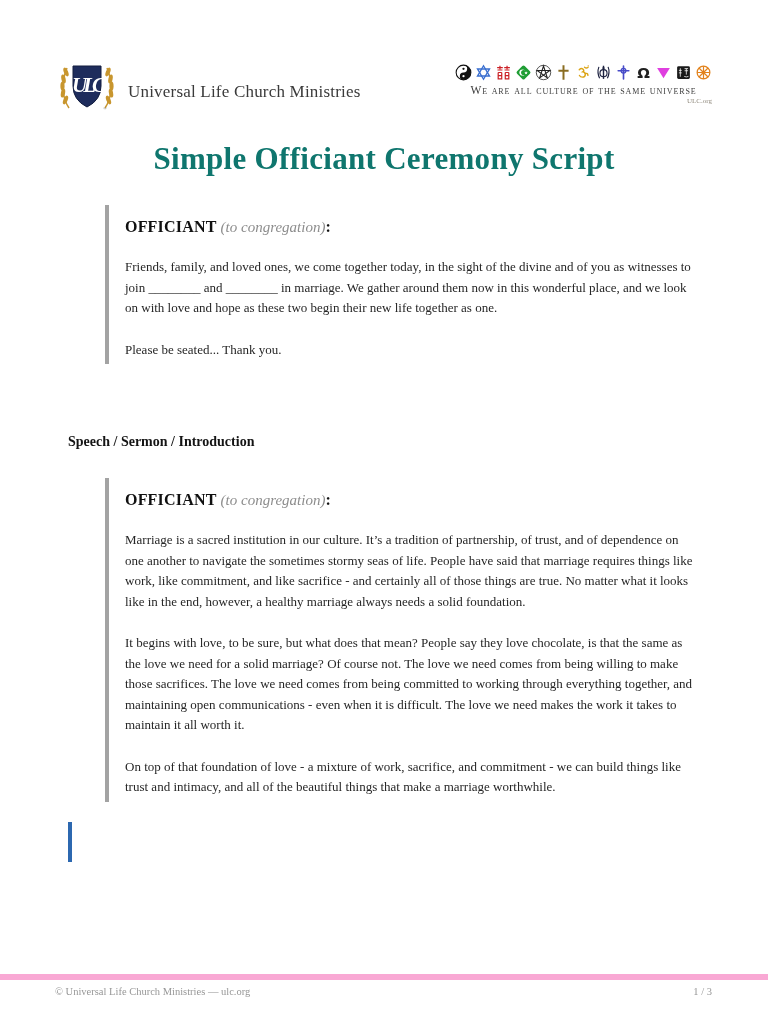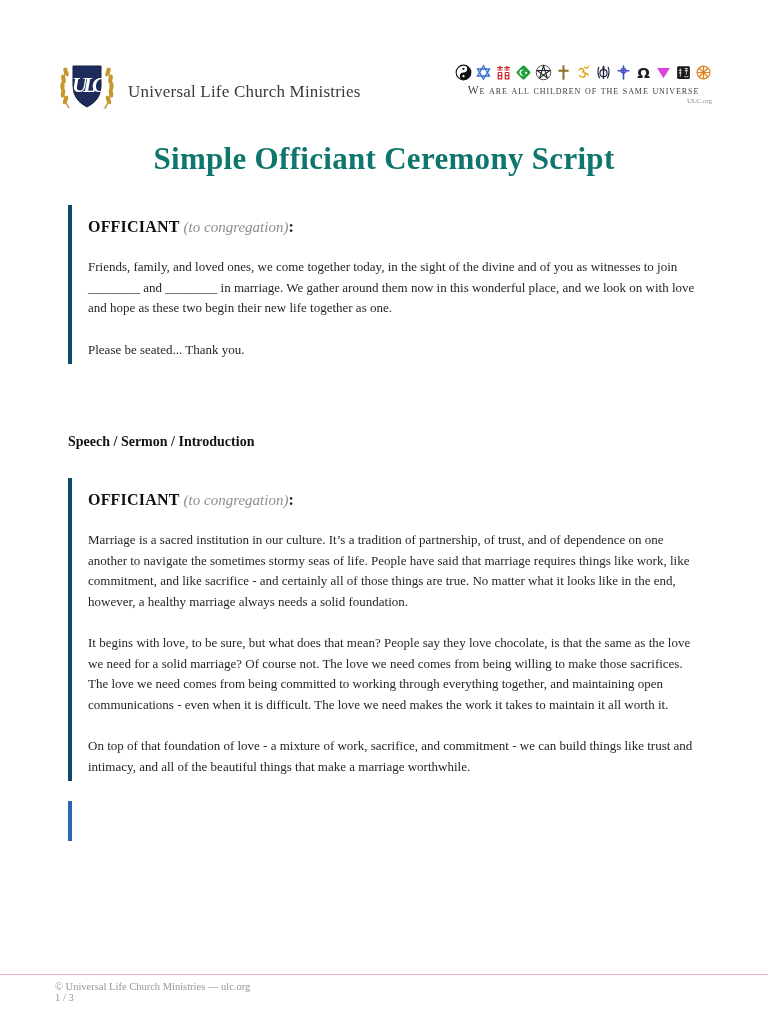--- a/index.html
+++ b/index.html
@@ -16,31 +16,31 @@
   .symbol svg{width:17px;height:17px;display:block;}
   .motto{font-variant:small-caps;font-size:11.5px;letter-spacing:.9px;color:#3d3d3d;margin-top:3px;white-space:nowrap;}
   .motto-site{align-self:flex-end;font-size:7px;color:#8f897c;margin-top:1px;}
   
   .title{margin:25px 0 0;text-align:center;font-size:31px;font-weight:bold;
          color:#0f766e;letter-spacing:.3px;}
   
   .main{padding:0 68px;}
   .section-heading{margin:48px 0 0;font-size:14px;font-weight:bold;color:#141414;}
   .sec2 .section-heading{margin-top:70px;}
-  .quote{margin-top:28px;border-left:4px solid #0c4a6e;padding:13px 0 4px 16px;}
+  .quote{margin-top:28px;border-left:4px solid #a3a3a3;padding:13px 0 4px 16px;margin-left:37px;}
   .speaker-line{margin:0;font-size:16px;}
   .speaker{font-weight:bold;color:#101010;letter-spacing:.2px;}
   .direction{font-style:italic;color:#8d8d8d;font-size:15px;}
   .colon{font-weight:bold;color:#101010;}
   .body-p{margin:21px 0 0;font-size:13px;line-height:20.5px;color:#262626;}
   .stub{margin-top:20px;height:40px;width:4px;border-left:4px solid #2c68b0;}
   
-  .footer{position:absolute;top:974px;left:0;right:0;border-top:1px solid #f9a8d4;
-          display:flex;justify-content:flex-start;padding:6px 56px 0 55px;
-          font-size:10.5px;color:#979797;flex-direction:column;}
+  .footer{position:absolute;top:974px;left:0;right:0;border-top:6px solid #f9a8d4;
+          display:flex;justify-content:space-between;padding:6px 56px 0 55px;
+          font-size:10.5px;color:#979797;}
 </style>
 </head>
 <body>
 
 <div class="page">
 
   <header class="header">
     <div class="brand">
       <span>
         <svg width="62" height="52" viewBox="0 0 62 52">
@@ -152,21 +152,21 @@
             </svg>
         </span>
         <span class="symbol">
           <svg viewBox="0 0 24 24" fill="none" stroke="#e2821c" stroke-width="1.7">
               <circle cx="12" cy="12" r="9"></circle>
               <circle cx="12" cy="12" r="2.2" fill="#e2821c" stroke="none"></circle>
               <path d="M12 3 V21 M3 12 H21 M5.6 5.6 L18.4 18.4 M18.4 5.6 L5.6 18.4"></path>
             </svg>
         </span>
       </div>
-      <div class="motto">We are all children of the same universe</div>
+      <div class="motto">We are all culture of the same universe</div>
       <div class="motto-site">ULC.org</div>
     </div>
   </header>
 
   <h1 class="title">Simple Officiant Ceremony Script</h1>
 
   <main class="main">
 
     <section class="sec1">
       <div class="quote">

